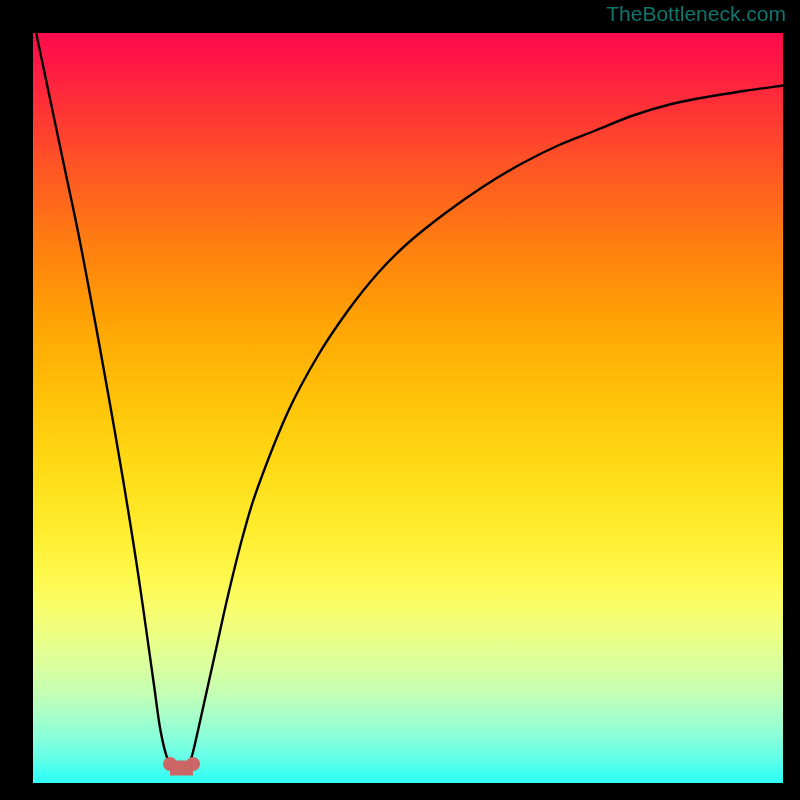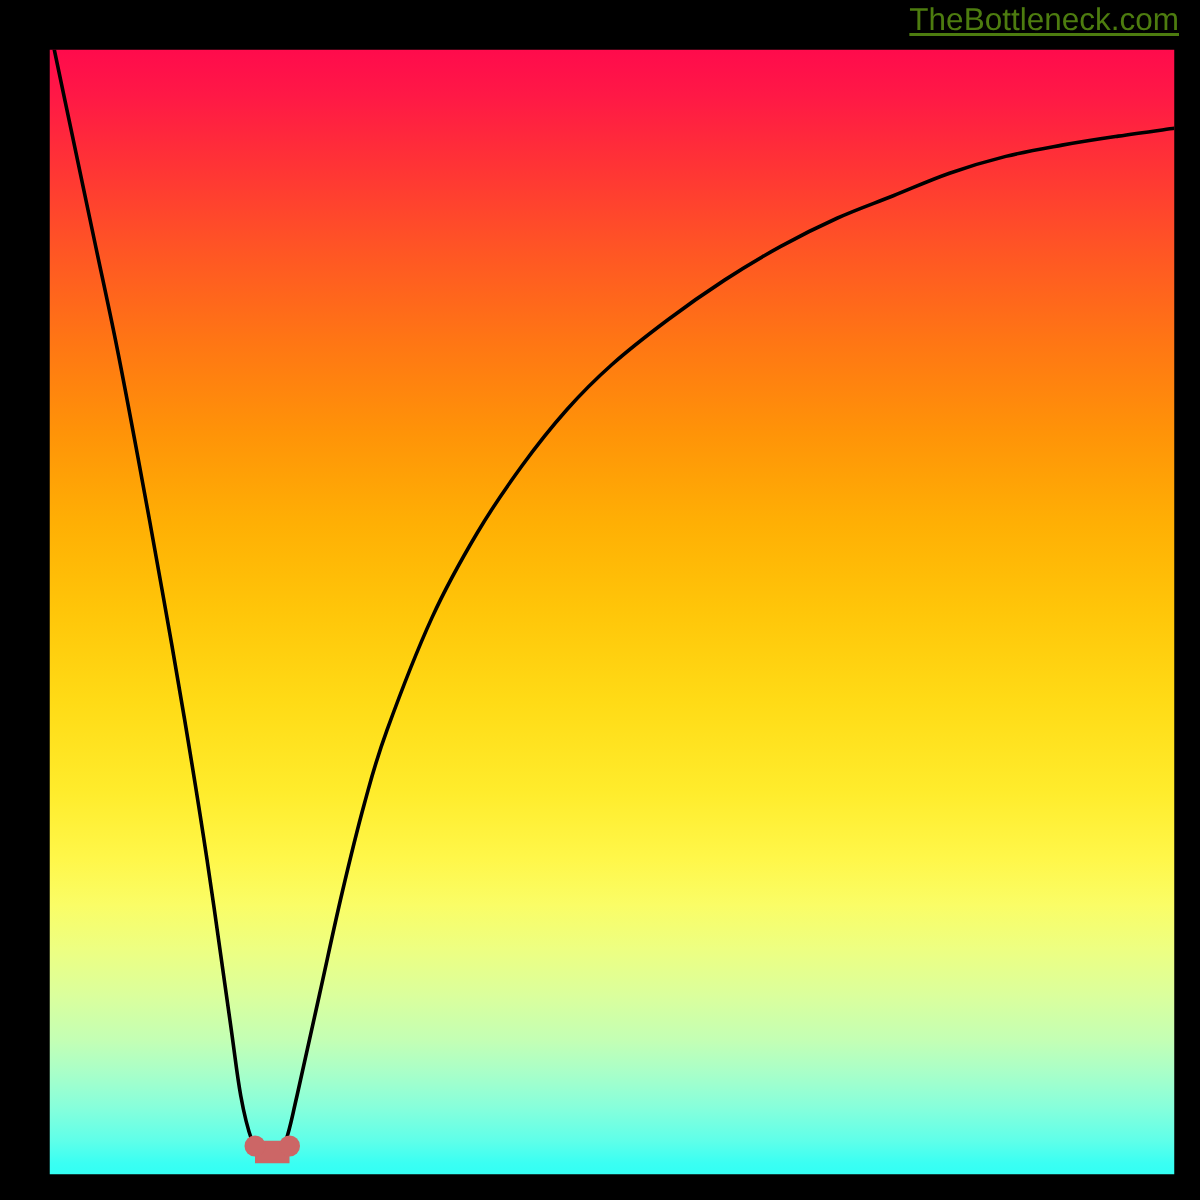--- a/index.html
+++ b/index.html
@@ -69,23 +69,22 @@
     height: 15px;
     background: #cc6666;
     transform: translateY(-50%);
   }
   .attribution {
     position: absolute;
     top: 2px;
     right: 14px;
     font-family: Arial, Helvetica, sans-serif;
     font-size: 21px;
-    color: #4d7c0f;
+    color: #0f766e;
     letter-spacing: 0px;
-    text-decoration: underline;
   }
 </style>
 </head>
 <body>
 <div class="frame">
 
   <div class="plot-area">
     <div class="gradient"></div>
 
     <svg class="curve-svg" viewBox="0 0 750 750" preserveAspectRatio="none">

